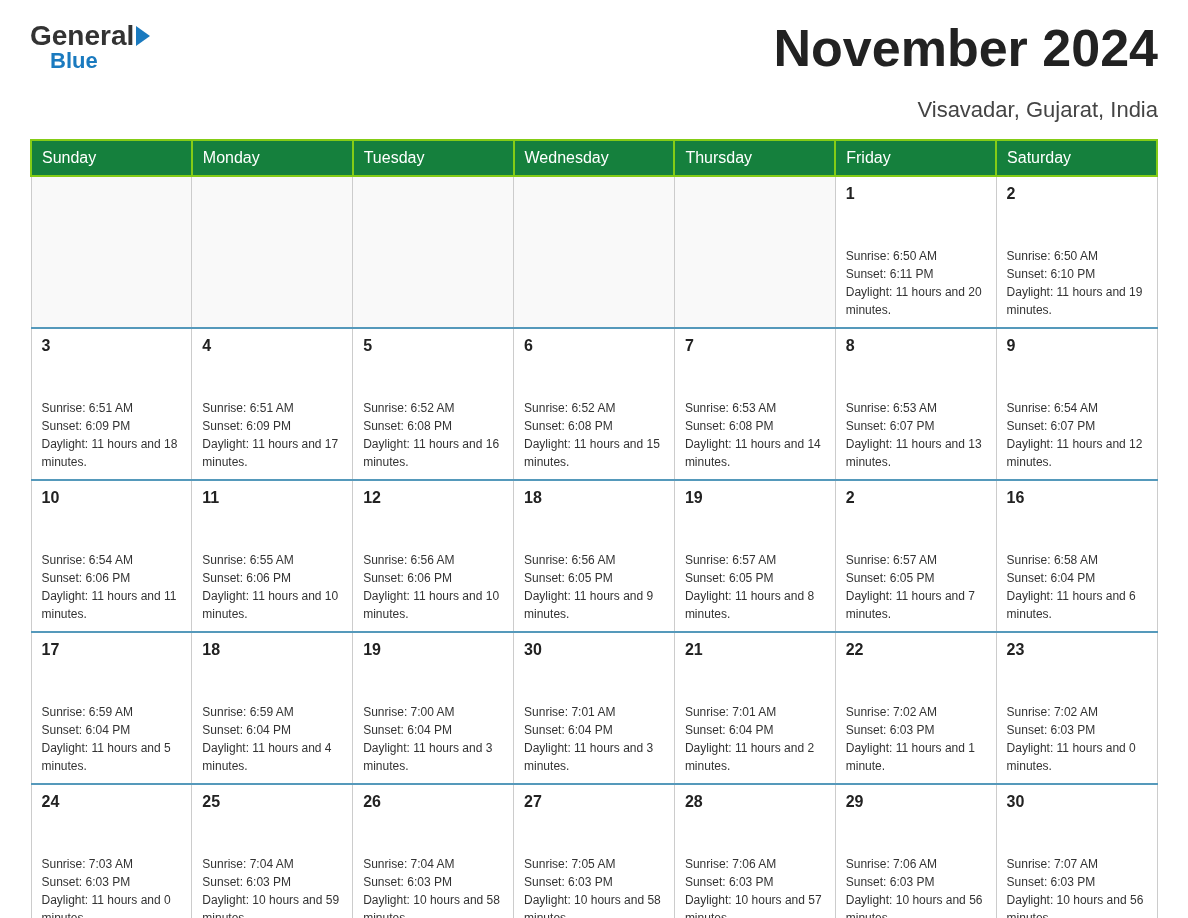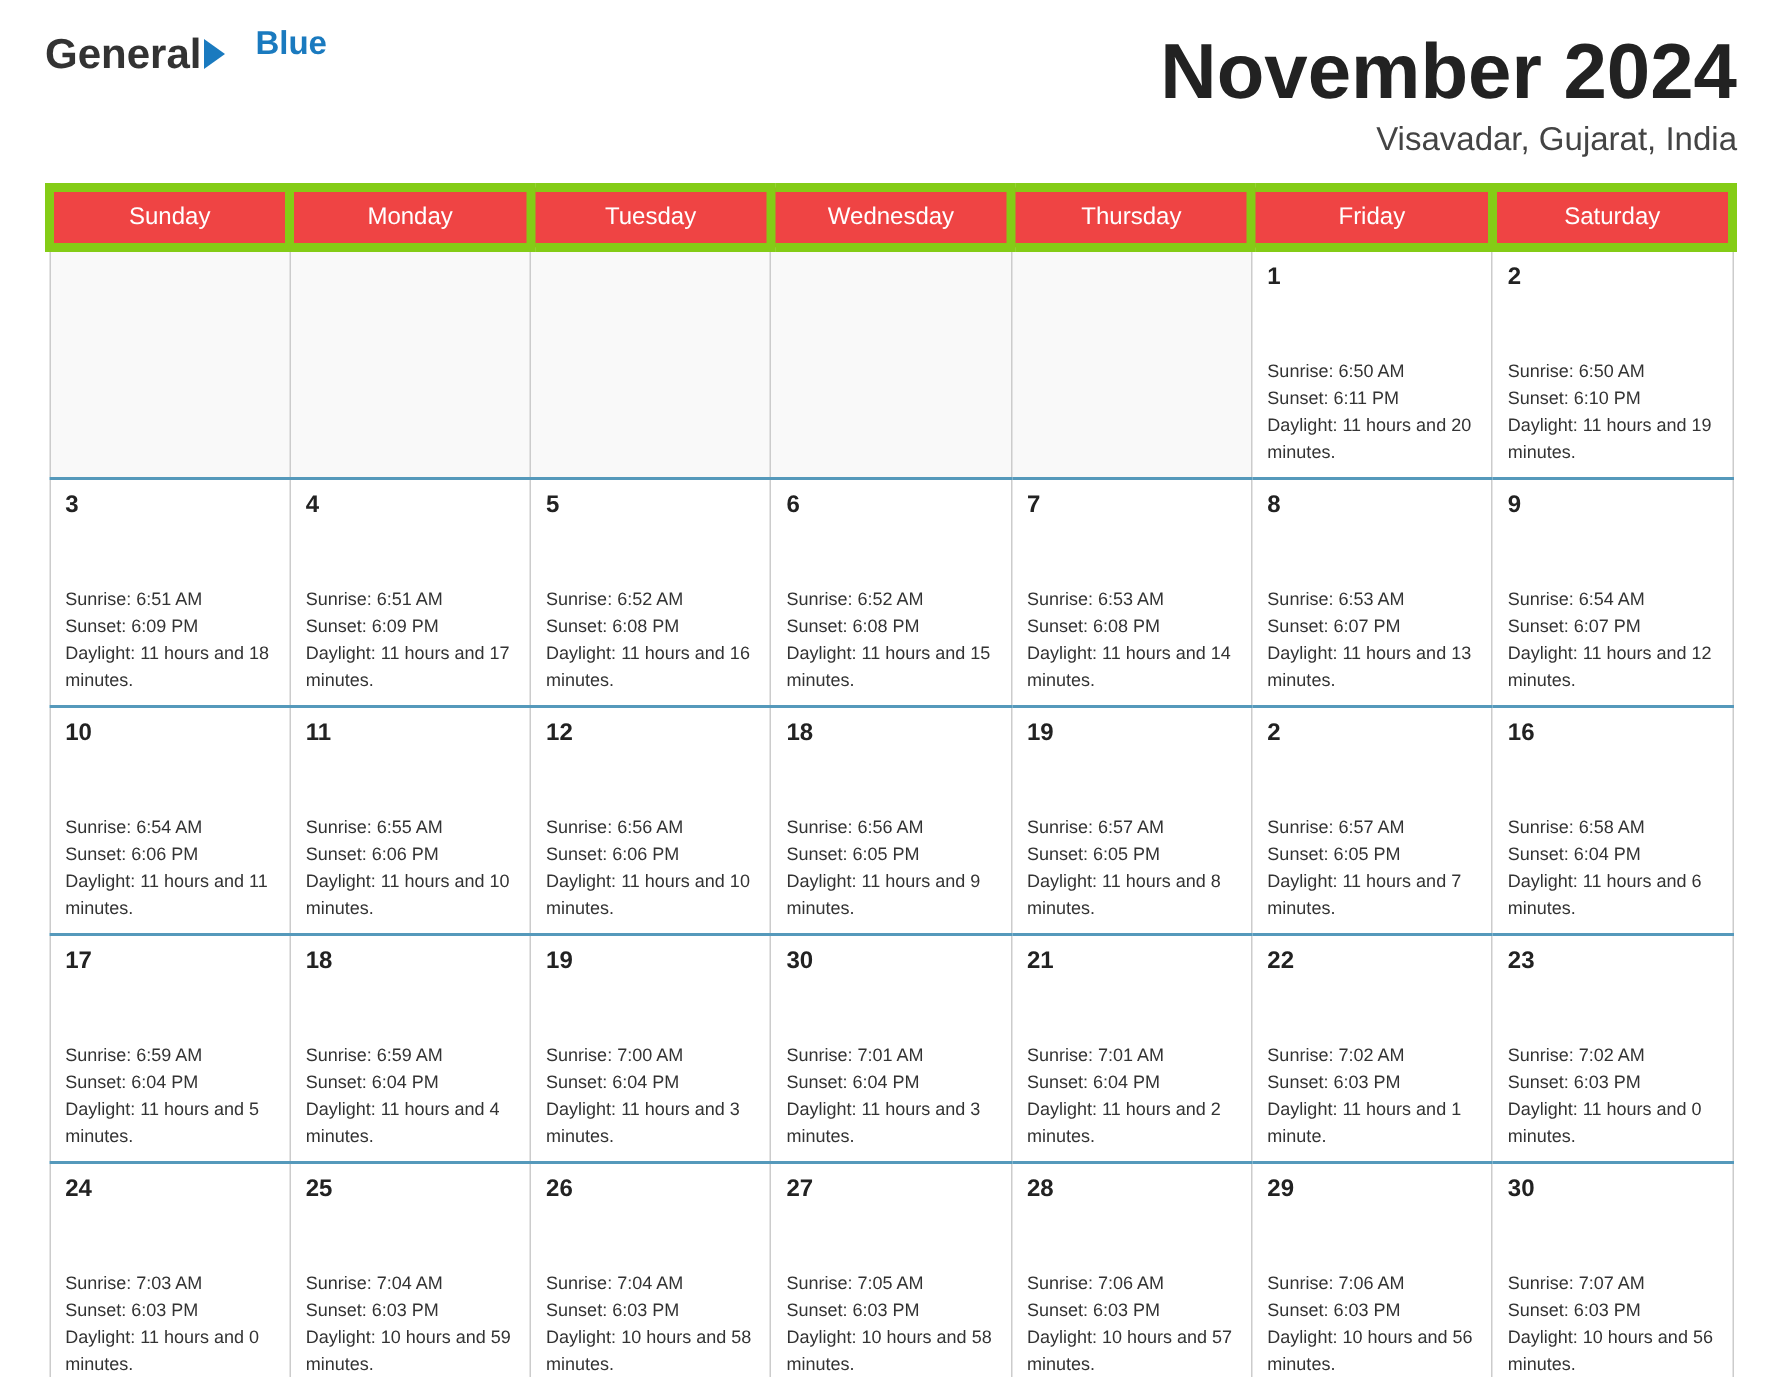--- a/index.html
+++ b/index.html
@@ -11,21 +11,21 @@
       min-height: 918px;
     }
     .header-area {
       display: flex;
       justify-content: space-between;
       align-items: flex-start;
       margin-bottom: 16px;
     }
     .logo-area {
       display: flex;
-      flex-direction: row;
+      flex-direction: column;
     }
     .logo-text {
       display: flex;
       align-items: center;
       font-size: 28px;
       font-weight: bold;
       color: #333;
     }
     .logo-arrow {
       width: 0;
@@ -49,35 +49,35 @@
     .month-title {
       font-size: 52px;
       font-weight: bold;
       color: #222;
       line-height: 1.1;
       margin-left: 32px;
     }
     .location-title {
       font-size: 22px;
       color: #444;
-      margin-top: 3px;
+      margin-top: 20px;
     }
     .calendar-table {
       width: 100%;
       border-collapse: collapse;
       border: 1px solid #999;
     }
     .calendar-table th {
-      background-color: #ef4444;
+      background-color: #15803d;
       color: #fff;
       font-size: 16px;
       font-weight: normal;
       padding: 8px 10px;
-      text-align: center;
-      border: 6px solid #84cc16;
+      text-align: left;
+      border: 2px solid #84cc16;
     }
     .calendar-table td {
       vertical-align: top;
       padding: 8px 10px;
       border: 1px solid #ccc;
       width: 14.28%;
       min-height: 100px;
     }
     .day-number {
       font-size: 16px;

